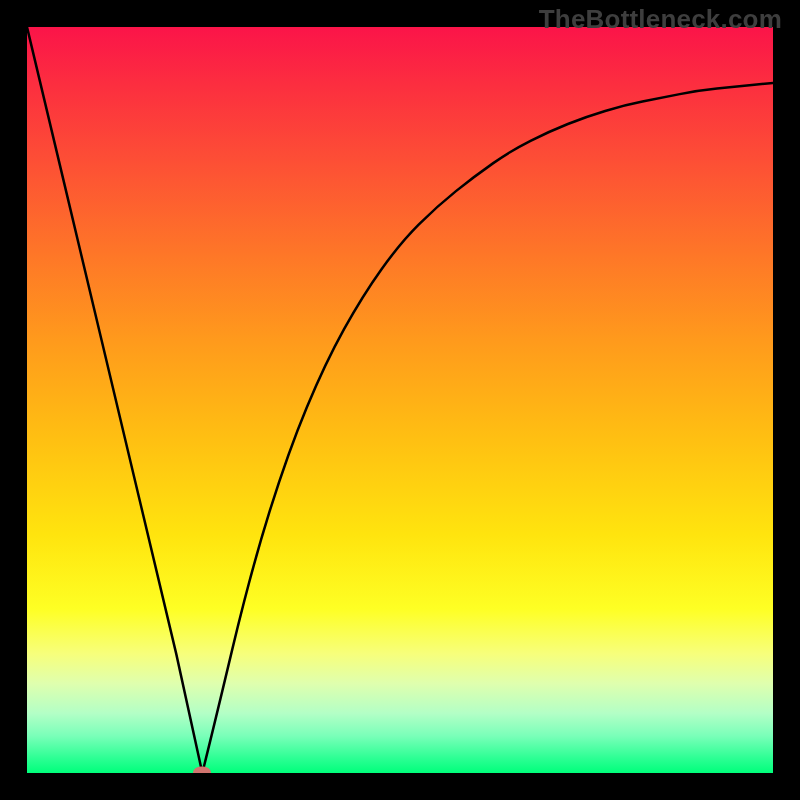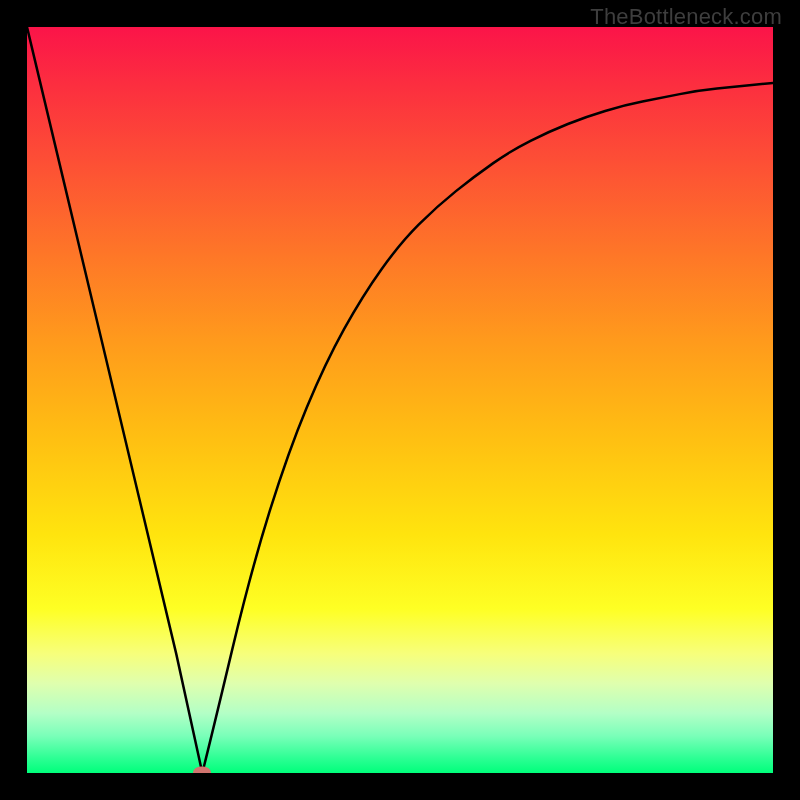--- a/index.html
+++ b/index.html
@@ -15,22 +15,22 @@
     position: relative;
     width: 800px;
     height: 800px;
     background: #000;
   }
   .watermark {
     position: absolute;
     top: 4px;
     right: 18px;
     color: #3e3e3e;
-    font-size: 22px;
-    font-weight: 400;
+    font-size: 26px;
+    font-weight: 700;
     letter-spacing: 0.2px;
     z-index: 10;
     margin-left: 33px;
   }
   .plot-area {
     position: absolute;
     left: 27px;
     top: 27px;
     width: 746px;
     height: 746px;

